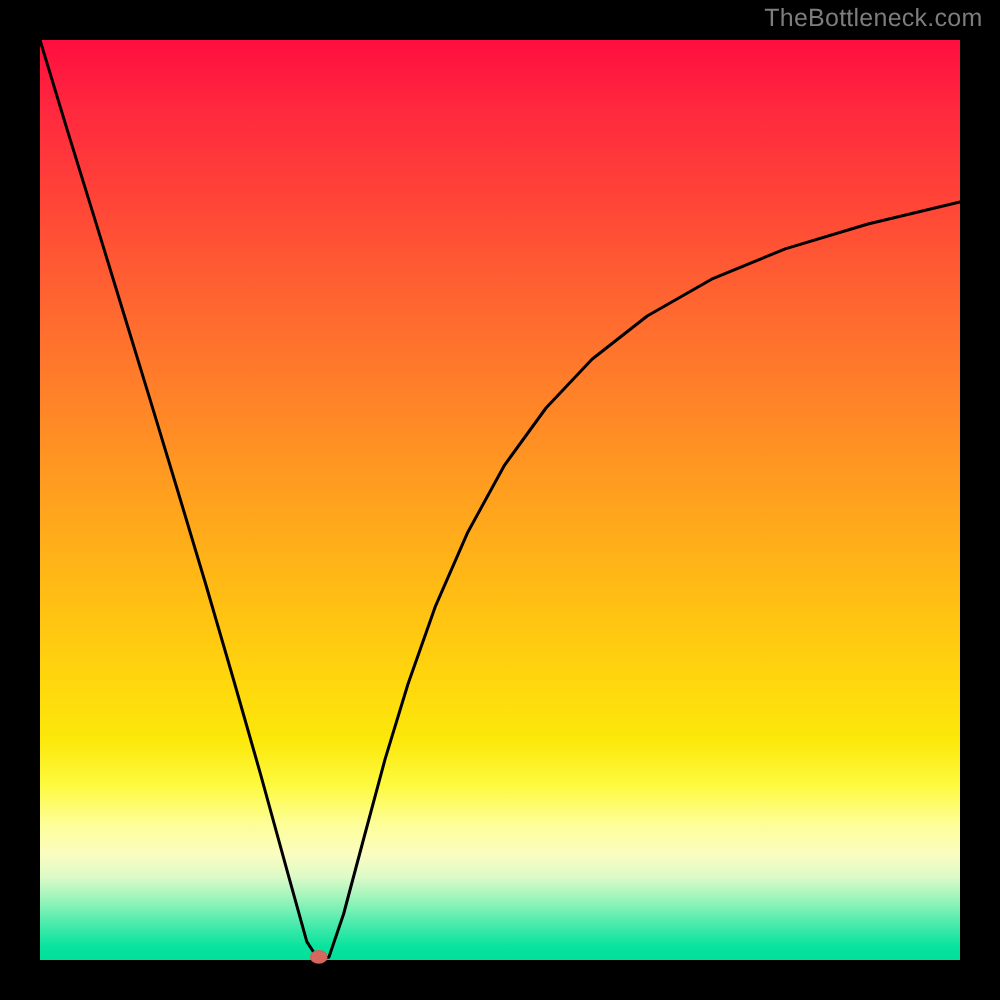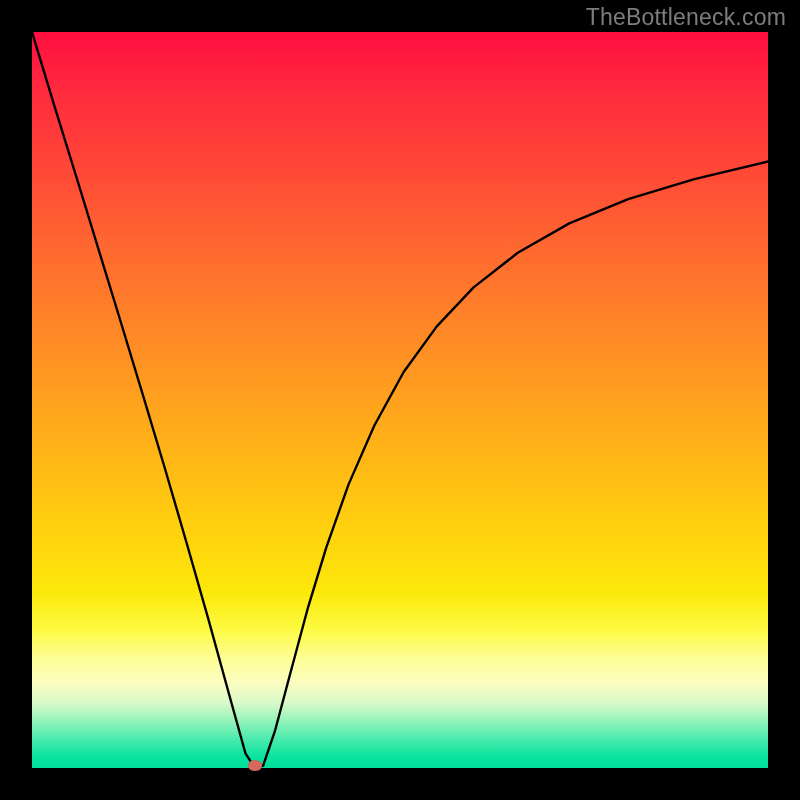--- a/index.html
+++ b/index.html
@@ -16,21 +16,21 @@
     top: 0; left: 0;
     width: 800px;
     height: 800px;
     background: #000;
   }
   .watermark {
     position: absolute;
     top: 4px;
     right: 14px;
     color: #7d7d7d;
-    font-size: 23px;
+    font-size: 20px;
     letter-spacing: 0.2px;
     font-weight: 400;
   }
   .plot {
     position: absolute;
     top: 32px;
     left: 32px;
     width: 736px;
     height: 736px;
     

